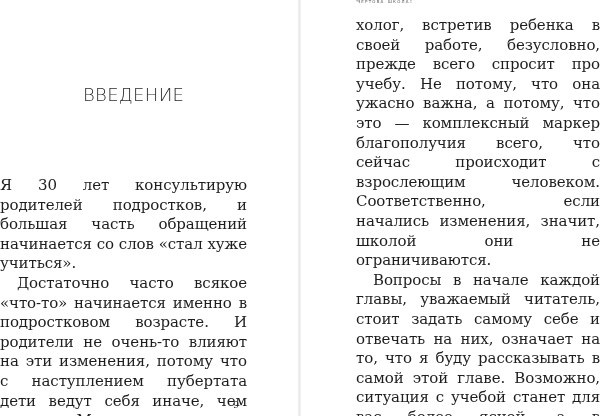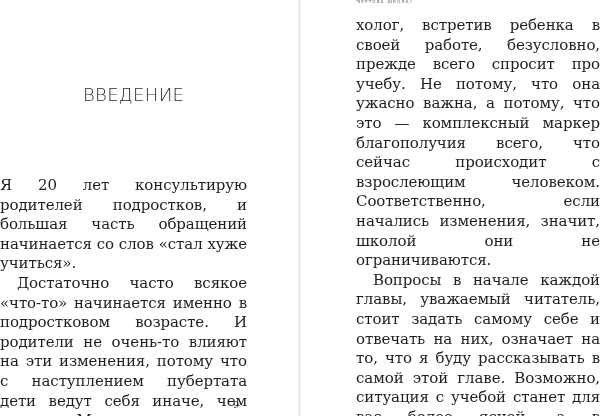--- a/index.html
+++ b/index.html
@@ -91,21 +91,21 @@
       color: #2b2b2b;
     }
   </style>
 </head>
 <body>
 
 <div class="page page-left">
   <h1 class="chapter-title">ВВЕДЕНИЕ</h1>
 
   <div class="text-left">
-    <p class="para no-indent">Я 20 лет консультирую родителей подростков, и большая часть обращений начинается со слов «стал хуже учиться».</p>
+    <p class="para no-indent">Я 30 лет консультирую родителей подростков, и большая часть обращений начинается со слов «стал хуже учиться».</p>
     <p class="para">Достаточно часто всякое «что-то» начинается именно в подростковом возрасте. И родители не очень-то влияют на эти изменения, потому что с наступлением пубертата дети ведут себя иначе, чем раньше. Меньше слушают и слушаются взрослых, больше возражают, даже хамят. Соответственно, у родителей тоже становится меньше способов и инструмен­тов управления этим праздником жизни.</p>
 
   </div>
 
   <div class="page-number">9</div>
 </div>
 
 <div class="spine"></div>
 
 <div class="page page-right">

